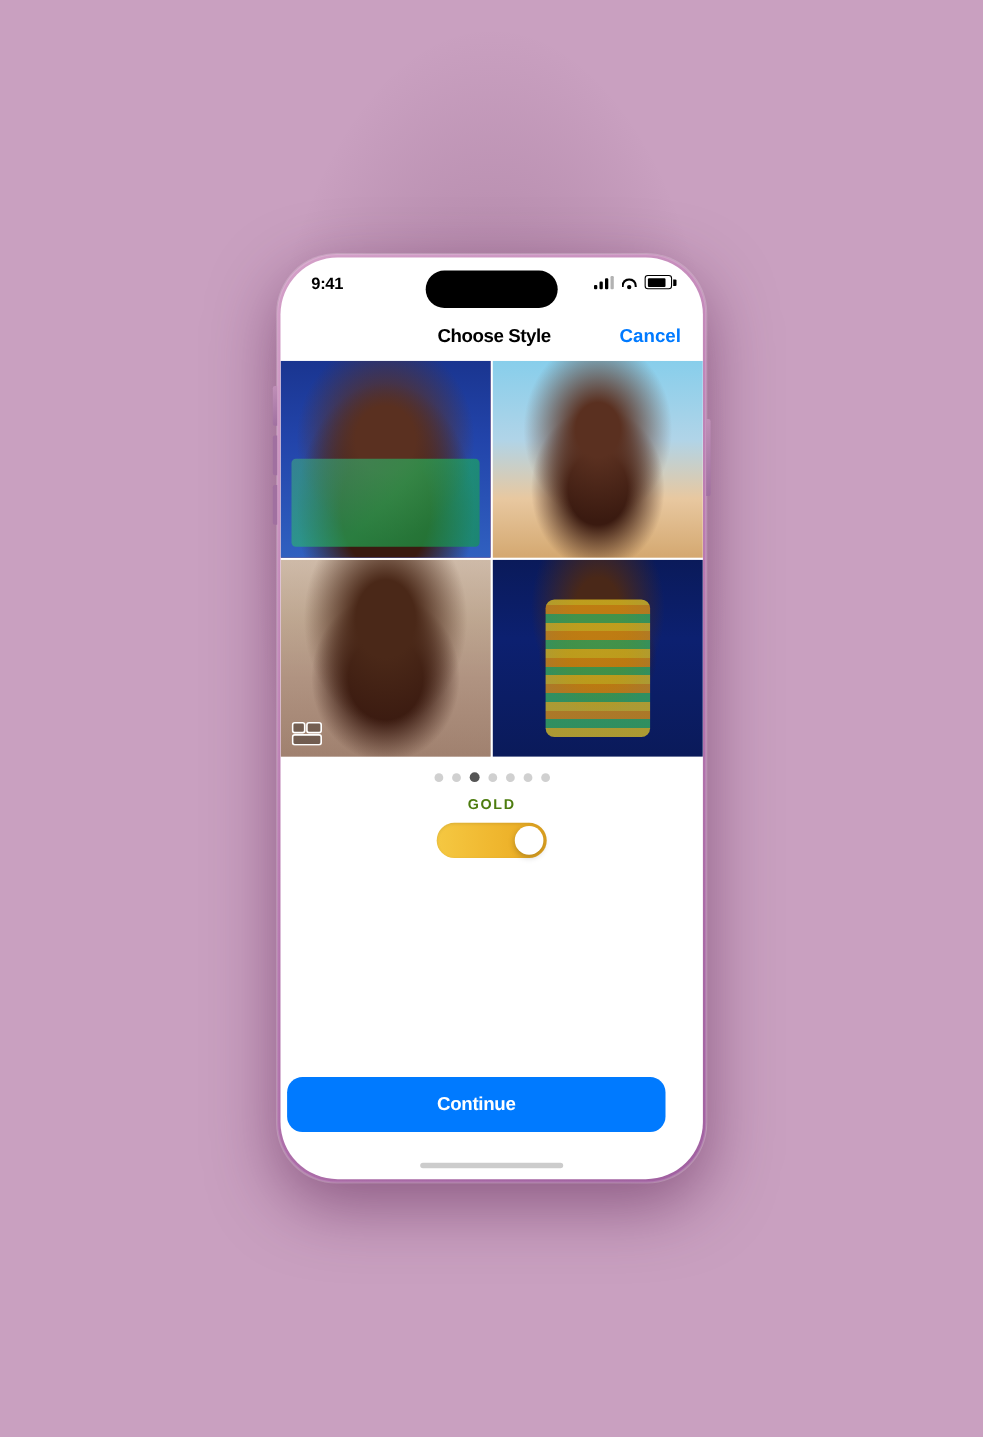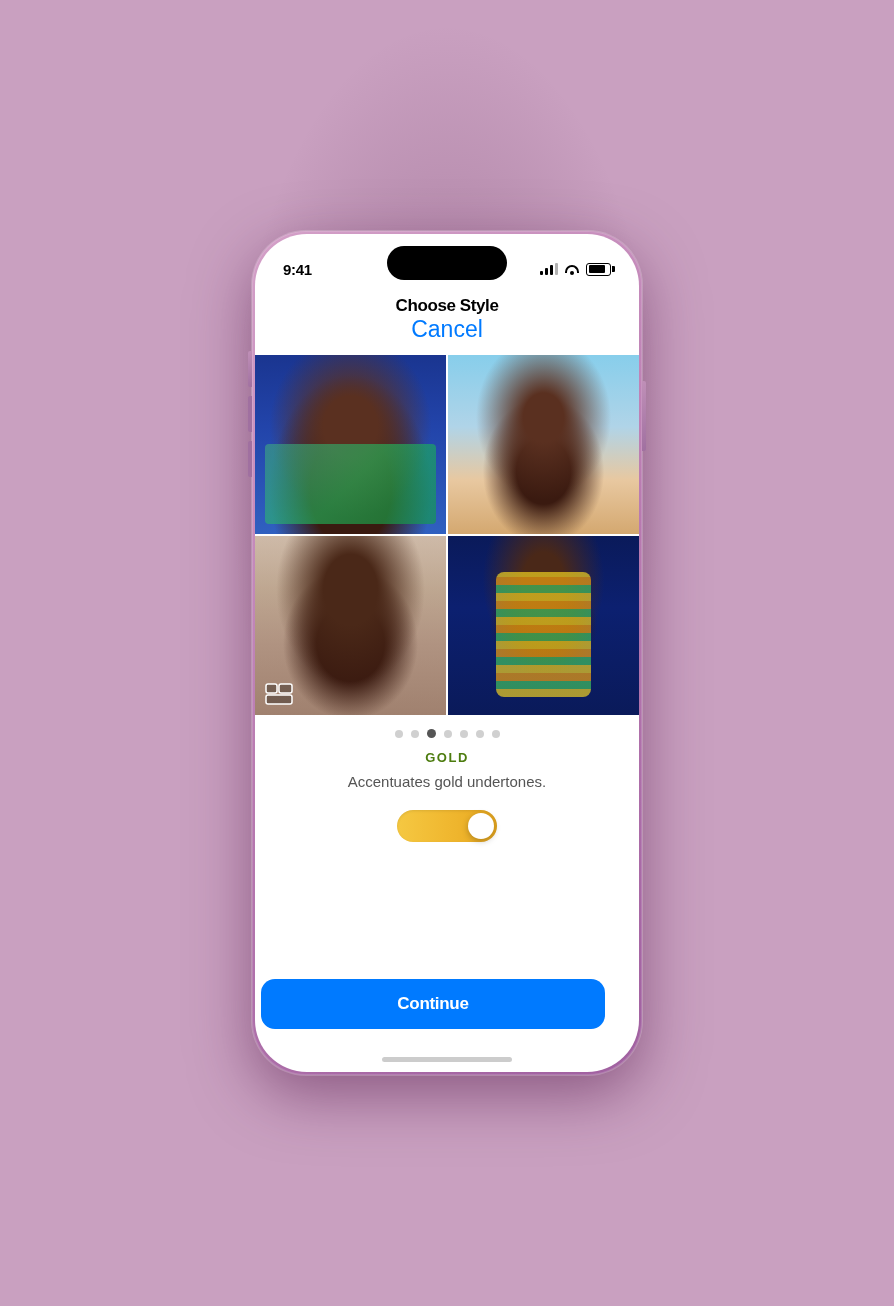--- a/index.html
+++ b/index.html
@@ -73,21 +73,21 @@
       width: 120px;
       height: 34px;
       background: #000;
       border-radius: 20px;
       z-index: 100;
     }
 
     
     .status-bar {
       display: flex;
-      align-items: center;
+      align-items: flex-start;
       justify-content: space-between;
       padding: 16px 28px 0 28px;
       height: 54px;
       flex-shrink: 0;
       position: relative;
       z-index: 50;
     }
 
     .status-time {
       font-size: 15px;
@@ -177,34 +177,33 @@
       border-radius: 1px;
     }
 
     
     .nav-bar {
       display: flex;
       align-items: center;
       justify-content: space-between;
       padding: 8px 20px 12px 20px;
       flex-shrink: 0;
-      flex-direction: column;
     }
 
     .nav-title {
       font-size: 17px;
       font-weight: 600;
       color: #000;
       letter-spacing: -0.4px;
     }
 
     .nav-cancel {
-      font-size: 23px;
+      font-size: 17px;
       color: #007AFF;
-      font-weight: 400;
+      font-weight: 700;
       cursor: pointer;
     }
 
     .nav-spacer {
       width: 60px;
     }
 
     
     .photo-grid {
       margin: 0 0 0 0;
@@ -510,21 +509,20 @@
       <div class="dot"></div>
       <div class="dot active"></div>
       <div class="dot"></div>
       <div class="dot"></div>
       <div class="dot"></div>
       <div class="dot"></div>
     </div>
 
     <div class="style-label">GOLD</div>
 
-    <div class="style-description">Accentuates gold undertones.</div>
 
     <div class="toggle-container">
       <div class="toggle-track">
         <div class="toggle-thumb"></div>
       </div>
     </div>
 
     <div class="flex-spacer"></div>
 
     <button class="continue-btn">Continue</button>

